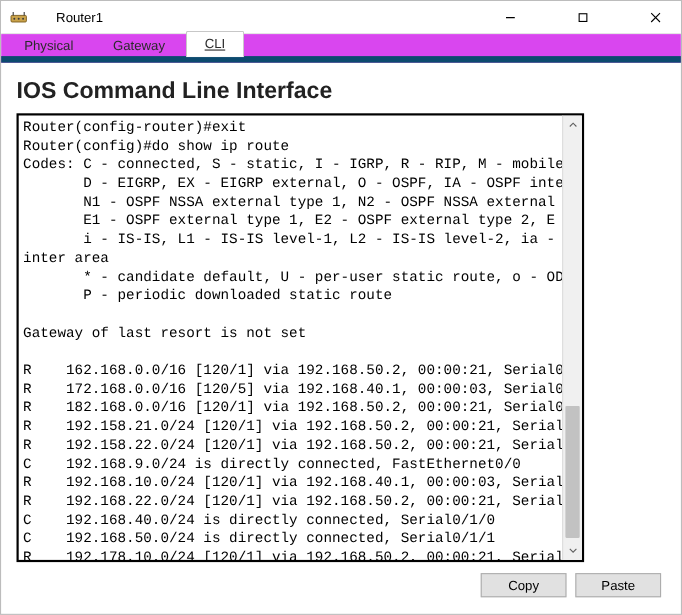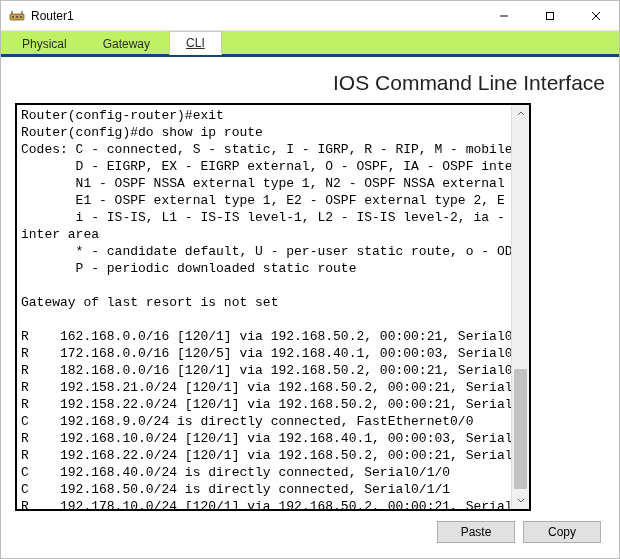--- a/index.html
+++ b/index.html
@@ -11,20 +11,21 @@
     height: 559px;
     overflow: hidden;
     border: 1px solid #bcbcbc;
   }
   .titlebar {
     height: 30px;
     display: flex;
     align-items: center;
     background: #fff;
     border-bottom: 1px solid #e5e5e5;
+    gap: 20px;
   }
   .titlebar .icon {
     width: 16px; height: 16px;
     margin: 0 6px 0 8px;
     display: inline-block;
     position: relative;
   }
   .titlebar .icon svg { width:16px; height:16px; display:block; }
   .titlebar .title {
     font-size: 12px;
@@ -34,22 +35,22 @@
   .titlebar .spacer { flex: 1; }
   .winbtn {
     width: 46px; height: 30px;
     display: flex; align-items: center; justify-content: center;
     font-size: 10px;
     color: #000;
   }
 
   .tabstrip {
     height: 26px;
-    background: #bef264;
-    border-bottom: 3px solid #0c4a6e;
+    background: #d946ef;
+    border-bottom: 6px solid #0c4a6e;
     display: flex;
     align-items: flex-end;
     padding-left: 4px;
   }
   .tab {
     font-size: 12px;
     padding: 4px 16px 4px 16px;
     color: #2b2b2b;
     border: 1px solid transparent;
     border-bottom: none;
@@ -63,23 +64,23 @@
     border: 1px solid #c7c7c7;
     border-bottom: 1px solid #fff;
     border-radius: 2px 2px 0 0;
     text-decoration: underline;
   }
 
   .content {
     padding: 6px 14px 10px 14px;
   }
   .cli-heading {
-    text-align: right;
+    text-align: left;
     font-size: 21px;
-    font-weight: 400;
+    font-weight: 700;
     margin: 8px 0 8px 0;
     color: #222;
   }
   .terminal-wrap {
     position: relative;
     border: 2px solid #000;
     width: 516px;
     height: 408px;
     overflow: hidden;
   }
@@ -209,16 +210,16 @@
       </div>
       <div class="sb-btn">
         <svg width="8" height="8" viewBox="0 0 8 8">
             <path d="M1 3 L4 6 L7 3" fill="none" stroke="currentColor" stroke-width="1"></path>
           </svg>
       </div>
     </div>
   </div>
 
   <div class="btnrow">
+    <div class="btn">Copy</div>
     <div class="btn">Paste</div>
-    <div class="btn">Copy</div>
   </div>
 </div>
 
 </body></html>

